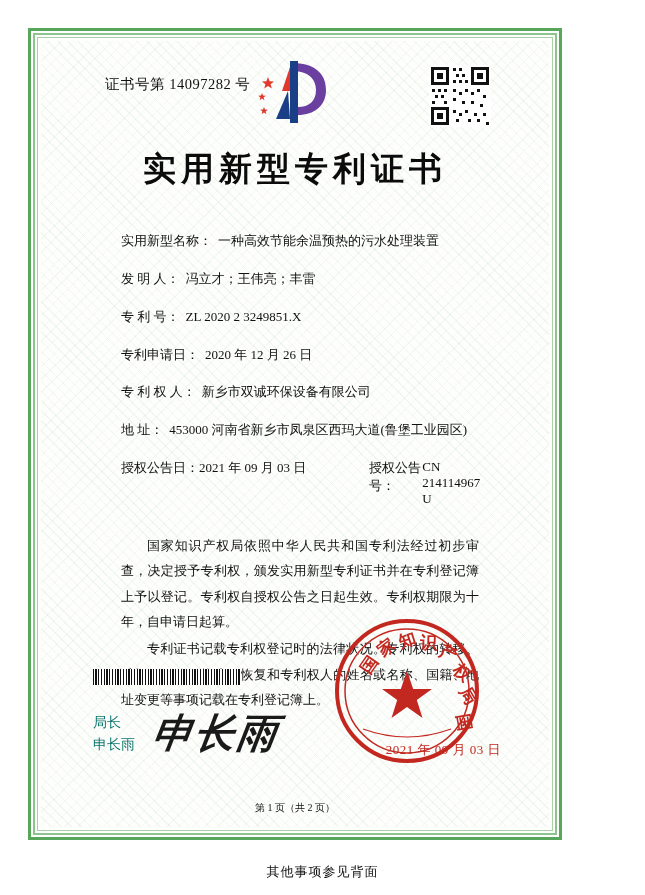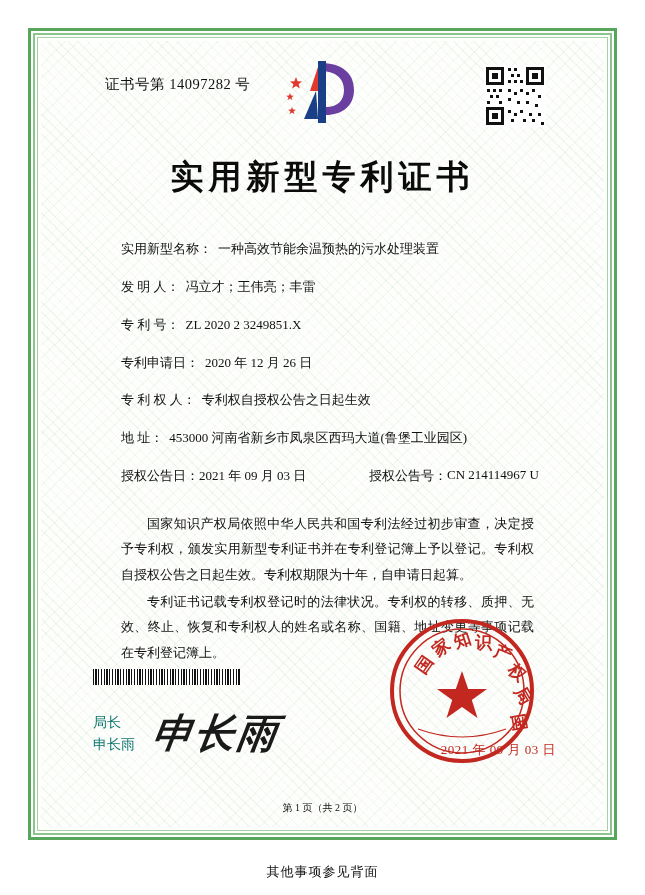--- a/index.html
+++ b/index.html
@@ -17,21 +17,21 @@
     position: relative;
     width: 645px;
     height: 895px;
     background: #ffffff;
   }
   
   .cert {
     position: absolute;
     left: 28px;
     top: 28px;
-    width: 589px;
+    width: 534px;
     height: 812px;
     box-sizing: border-box;
     background: #fefefd;
     border: 3px solid #58a55c;
     box-shadow: inset 0 0 0 2px #ffffff, inset 0 0 0 4px #8cc48e;
   }
   .cert::before {
     content: "";
     position: absolute;
     left: 6px; top: 6px; right: 6px; bottom: 6px;
@@ -78,21 +78,21 @@
   .qr {
     position: absolute;
     right: 34px;
     top: 12px;
     width: 62px;
     height: 62px;
   }
 
   
   .title {
-    margin-top: 24px;
+    margin-top: 16px;
     text-align: center;
     font-family: "Liberation Serif", serif;
     font-weight: bold;
     font-size: 33px;
     letter-spacing: 5px;
     color: #0b0b0b;
   }
 
   
   .fields {
@@ -311,21 +311,21 @@
         <div class="field">
           <span class="lab">专 利 号：</span>
           <span class="val">ZL 2020 2 3249851.X</span>
         </div>
         <div class="field">
           <span class="lab">专利申请日：</span>
           <span class="val">2020 年 12 月 26 日</span>
         </div>
         <div class="field">
           <span class="lab">专 利 权 人：</span>
-          <span class="val">专利权自授权公告之日起生效</span>
+          <span class="val">新乡市双诚环保设备有限公司</span>
         </div>
         <div class="field">
           <span class="lab">地 址：</span>
           <span class="val">453000 河南省新乡市凤泉区西玛大道(鲁堡工业园区)</span>
         </div>
 
         <div class="two-col">
           <div class="c1">
             <span class="lab">授权公告日：</span>
             <span class="val">2021 年 09 月 03 日</span>

